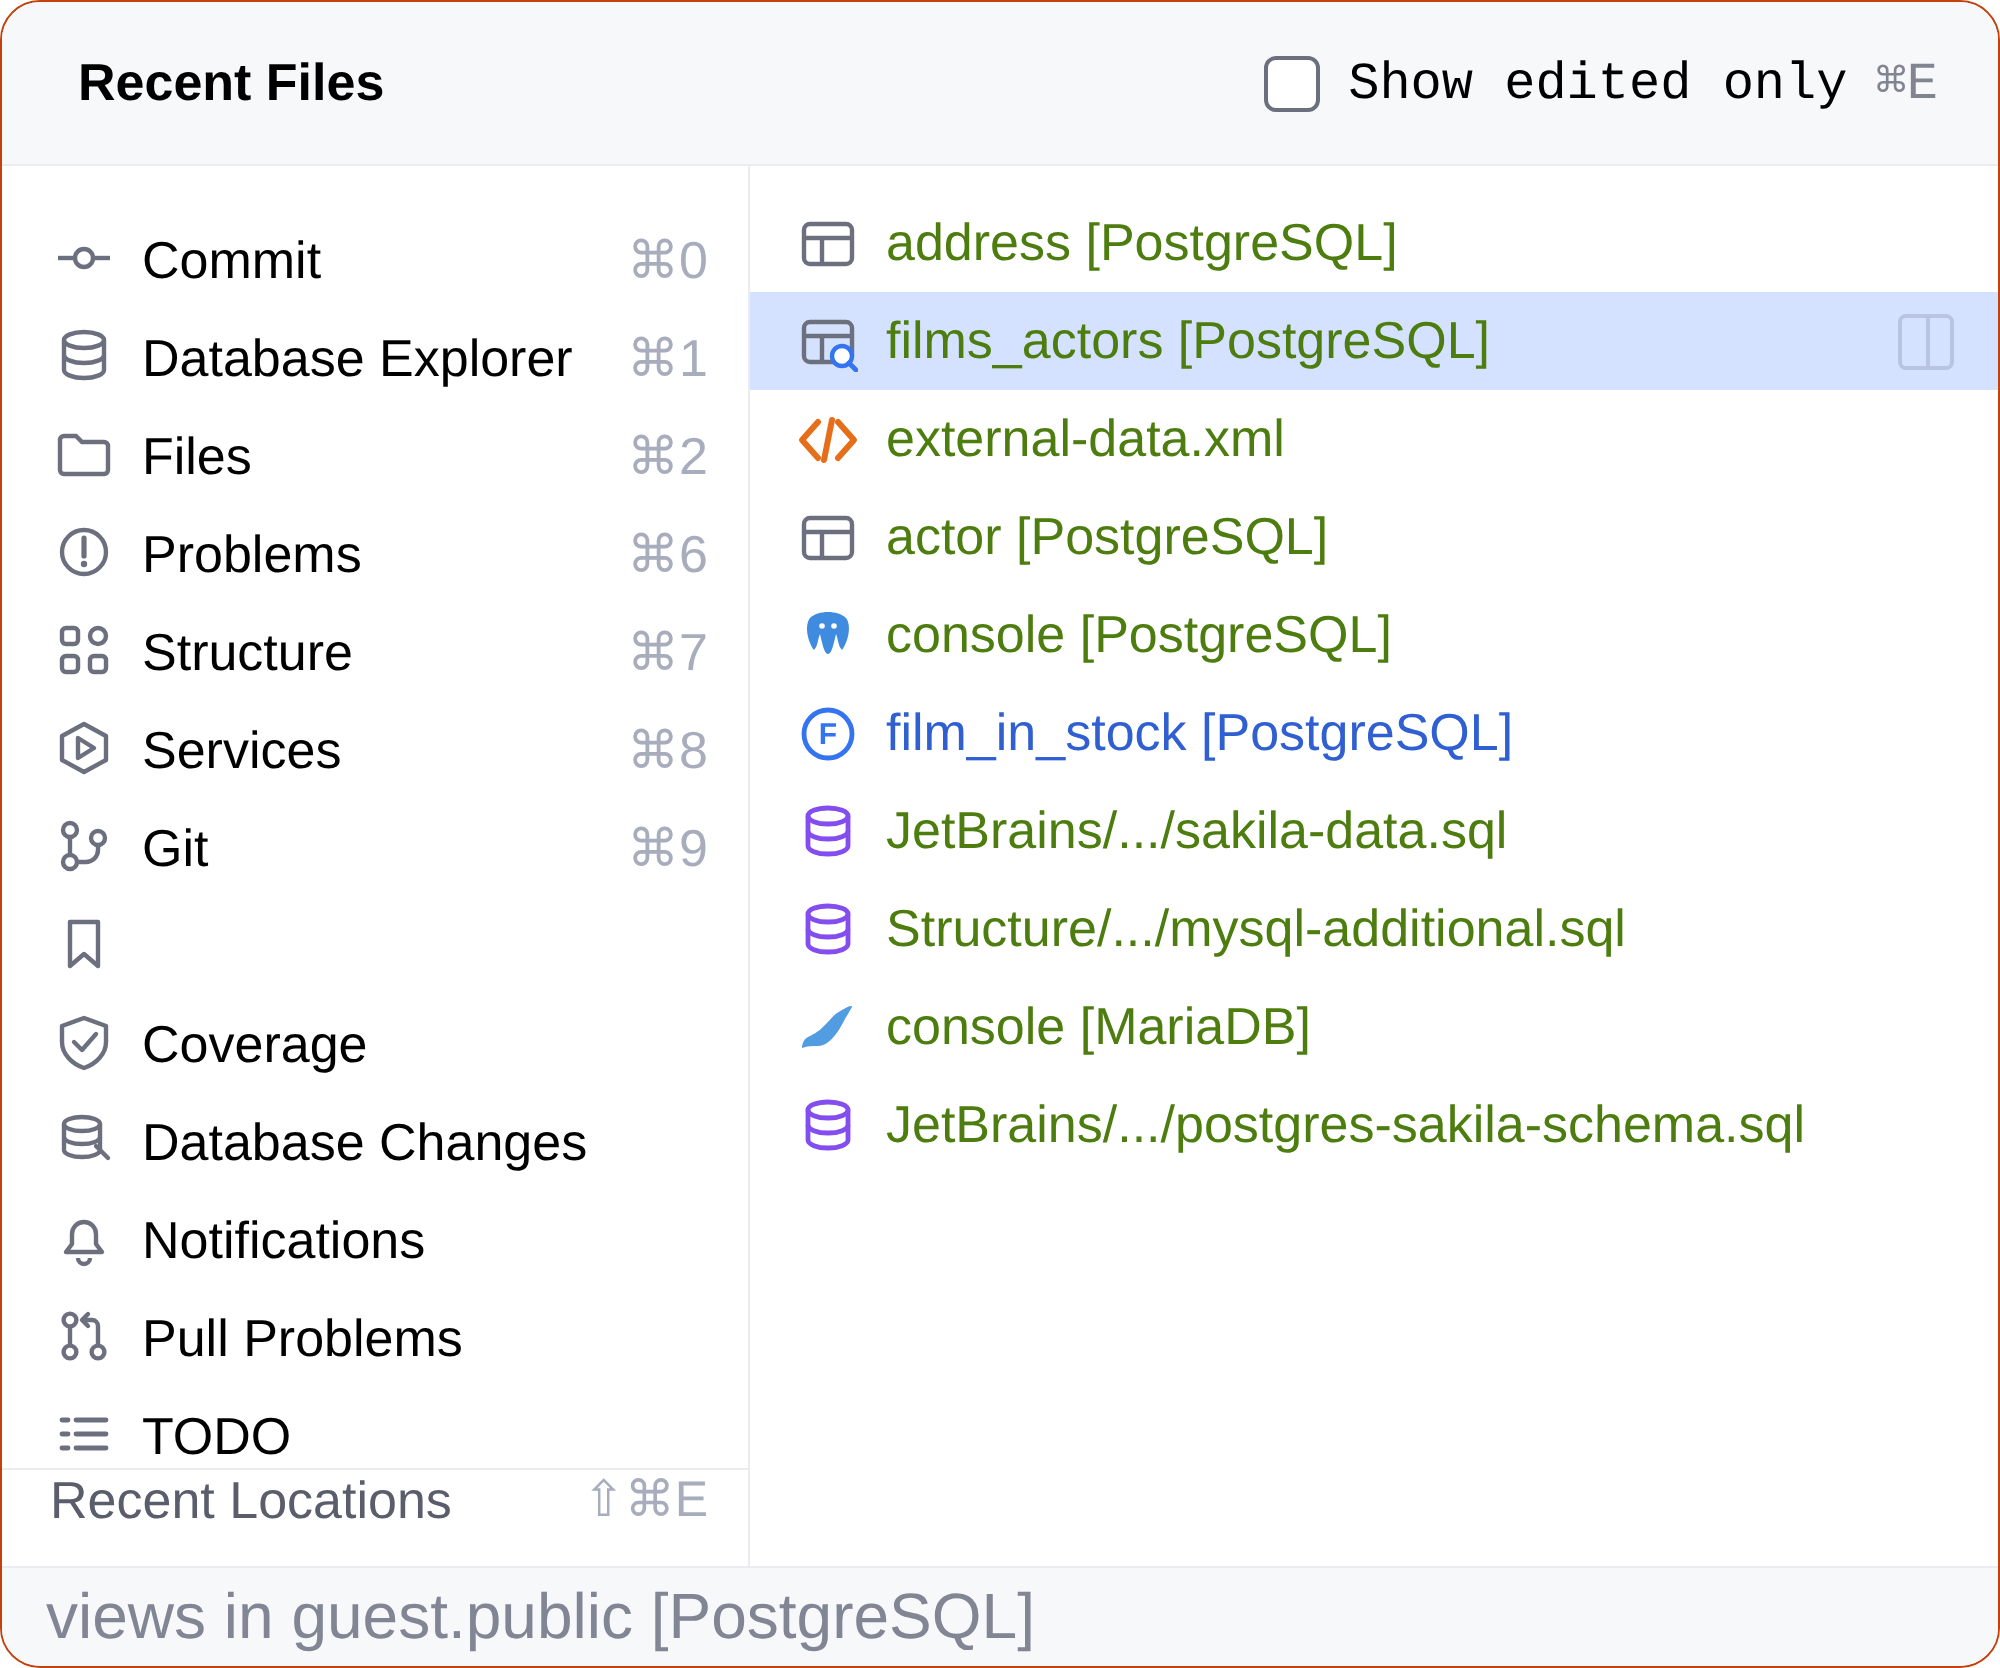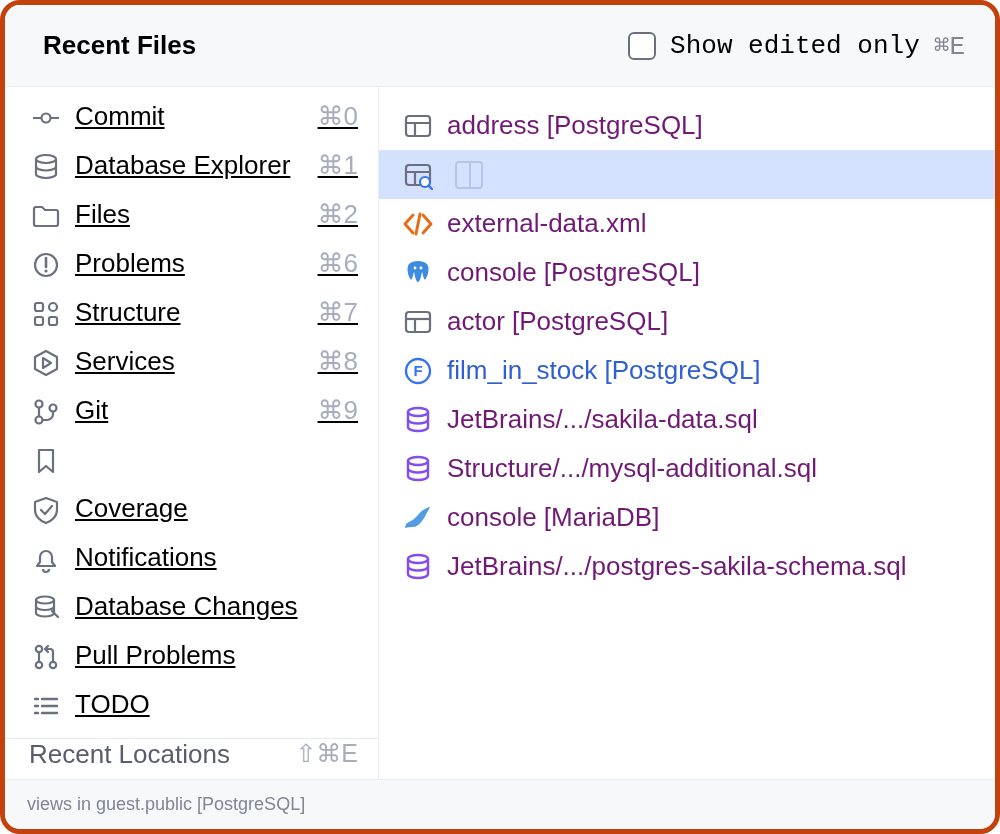--- a/index.html
+++ b/index.html
@@ -4,21 +4,21 @@
 <style>
   * { box-sizing: border-box; margin: 0; padding: 0; }
   body {
     width: 1000px; height: 834px;
     font-family: -apple-system, BlinkMacSystemFont, "Segoe UI", Helvetica, Arial, sans-serif;
     background: #fff;
     display: flex; align-items: flex-start; justify-content: flex-start;
   }
   .window {
     width: 1000px; height: 834px;
-    border: 5px solid #c2410c;
+    border: 1px solid #c2410c;
     border-radius: 20px;
     background: #fff;
     overflow: hidden;
     display: flex; flex-direction: column;
   }
   .header {
     height: 82px;
     background: #f7f8fa;
     border-bottom: 1px solid #ebecf0;
     display: flex; align-items: center;
@@ -50,27 +50,26 @@
   .sidebar {
     width: 374px;
     border-right: 1px solid #ebecf0;
     padding-top: 14px;
     display: flex; flex-direction: column;
   }
   .sb-list {
     flex: 1;
   }
   .sb-item {
-    display: flex; align-items: flex-start;
+    display: flex; align-items: flex-end;
     height: 49px;
     padding: 0 20px 0 24px;
     font-size: 26px;
     color: #000;
     cursor: pointer;
-    text-decoration: underline;
   }
   .sb-item .icon {
     width: 34px; height: 34px;
     display: inline-flex; align-items: center; justify-content: center;
     margin-right: 12px;
     flex-shrink: 0;
   }
   .sb-item .label { flex: 1; }
   .sb-item .shortcut { color: #a8adbd; font-size: 26px; }
   .sb-footer {
@@ -85,21 +84,21 @@
   .sb-footer .shortcut { color: #a8adbd; font-size: 25px; }
   .main {
     flex: 1;
     padding-top: 14px;
   }
   .file-item {
     display: flex; align-items: center;
     height: 49px;
     padding: 0 22px 0 22px;
     font-size: 26px;
-    color: #701a75;
+    color: #4d7c0f;
     cursor: pointer;
   }
   .file-item .icon {
     width: 34px; height: 34px;
     display: inline-flex; align-items: center; justify-content: center;
     margin-right: 12px;
     flex-shrink: 0;
   }
   .file-item.selected {
     background: #d4e2ff;
@@ -118,21 +117,21 @@
     content:"";
     position:absolute; top:0; bottom:0; left:50%;
     border-left: 2px solid #b9c4e3;
   }
   .footer {
     height: 50px;
     background: #f7f8fa;
     border-top: 1px solid #ebecf0;
     display: flex; align-items: center;
     padding: 0 22px;
-    font-size: 18px; color: #818594;
+    font-size: 32px; color: #818594;
   }
   svg { display: block; }
 </style>
 </head>
 <body>
 
 <div class="window">
   <div class="header">
     <div class="title">Recent Files</div>
     <div class="checkbox-row">
@@ -234,38 +233,38 @@
               <svg width="30" height="30" viewBox="0 0 30 30">
                 <path d="M15 3 L26 7 V15 C26 21 21 26 15 28 C9 26 4 21 4 15 V7 Z" fill="none" stroke="#6c707e" stroke-width="2.2" stroke-linejoin="round"></path>
                 <path d="M10 15 L14 19 L21 11" fill="none" stroke="#6c707e" stroke-width="2.2" stroke-linecap="round" stroke-linejoin="round"></path>
               </svg>
             </span>
             <span class="label">Coverage</span>
           </div>
           <div class="sb-item">
             <span class="icon">
               <svg width="30" height="30" viewBox="0 0 30 30">
-                <path d="M9 13 a6 6 0 0 1 12 0 V18 L24 22 H6 L9 18 Z" fill="none" stroke="#6c707e" stroke-width="2.2" stroke-linejoin="round"></path>
-                <path d="M12 25 a3 3 0 0 0 6 0" fill="none" stroke="#6c707e" stroke-width="2.2"></path>
-              </svg>
-            </span>
-            <span class="label">Notifications</span>
-          </div>
-          <div class="sb-item">
-            <span class="icon">
-              <svg width="30" height="30" viewBox="0 0 30 30">
                 <ellipse cx="14" cy="7" rx="9" ry="3.5" fill="none" stroke="#6c707e" stroke-width="2.2"></ellipse>
                 <path d="M5 7 V20 a9 3.5 0 0 0 18 0 V7" fill="none" stroke="#6c707e" stroke-width="2.2"></path>
                 <path d="M5 13.5 a9 3.5 0 0 0 18 0" fill="none" stroke="#6c707e" stroke-width="2.2"></path>
                 <path d="M21 18 L27 24" stroke="#6c707e" stroke-width="2.2" stroke-linecap="round"></path>
                 <path d="M27 18 L21 24" stroke="#6c707e" stroke-width="2.2" stroke-linecap="round" opacity="0"></path>
                 <path d="M20 21 L23 24 L28 18" fill="none" stroke="#6c707e" stroke-width="0"></path>
               </svg>
             </span>
             <span class="label">Database Changes</span>
+          </div>
+          <div class="sb-item">
+            <span class="icon">
+              <svg width="30" height="30" viewBox="0 0 30 30">
+                <path d="M9 13 a6 6 0 0 1 12 0 V18 L24 22 H6 L9 18 Z" fill="none" stroke="#6c707e" stroke-width="2.2" stroke-linejoin="round"></path>
+                <path d="M12 25 a3 3 0 0 0 6 0" fill="none" stroke="#6c707e" stroke-width="2.2"></path>
+              </svg>
+            </span>
+            <span class="label">Notifications</span>
           </div>
           <div class="sb-item">
             <span class="icon">
               <svg width="30" height="30" viewBox="0 0 30 30">
                 <circle cx="8" cy="7" r="3.2" fill="none" stroke="#6c707e" stroke-width="2.2"></circle>
                 <circle cx="8" cy="23" r="3.2" fill="none" stroke="#6c707e" stroke-width="2.2"></circle>
                 <circle cx="22" cy="23" r="3.2" fill="none" stroke="#6c707e" stroke-width="2.2"></circle>
                 <path d="M8 10 V20" stroke="#6c707e" stroke-width="2.2"></path>
                 <path d="M14 7 H19 a3 3 0 0 1 3 3 V20" fill="none" stroke="#6c707e" stroke-width="2.2"></path>
                 <path d="M17 4 L14 7 L17 10" fill="none" stroke="#6c707e" stroke-width="2.2" stroke-linejoin="round" stroke-linecap="round"></path>
@@ -307,51 +306,52 @@
         <div class="file-item selected">
           <span class="icon">
             <svg width="30" height="30" viewBox="0 0 30 30">
               <rect x="3" y="5" width="24" height="20" rx="3" fill="none" stroke="#6c707e" stroke-width="2.2"></rect>
               <line x1="3" y1="12" x2="27" y2="12" stroke="#6c707e" stroke-width="2.2"></line>
               <line x1="12" y1="12" x2="12" y2="25" stroke="#6c707e" stroke-width="2.2"></line>
               <circle cx="22" cy="22" r="5" fill="#fff" stroke="#3574f0" stroke-width="2.2"></circle>
               <line x1="25.5" y1="25.5" x2="29" y2="29" stroke="#3574f0" stroke-width="2.4" stroke-linecap="round"></line>
             </svg>
           </span>
+          <span class="label">films_actors [PostgreSQL]</span>
           <span class="split-icon"></span>
         </div>
         <div class="file-item">
           <span class="icon">
             <svg width="34" height="30" viewBox="0 0 34 30">
               <path d="M12 6 L4 15 L12 24" fill="none" stroke="#e66e18" stroke-width="3" stroke-linecap="round" stroke-linejoin="round"></path>
               <path d="M22 6 L30 15 L22 24" fill="none" stroke="#e66e18" stroke-width="3" stroke-linecap="round" stroke-linejoin="round"></path>
               <line x1="19" y1="5" x2="15" y2="25" stroke="#e66e18" stroke-width="3" stroke-linecap="round"></line>
             </svg>
           </span>
           <span class="label">external-data.xml</span>
         </div>
         <div class="file-item">
           <span class="icon">
             <svg width="30" height="30" viewBox="0 0 30 30">
+              <rect x="3" y="5" width="24" height="20" rx="3" fill="none" stroke="#6c707e" stroke-width="2.2"></rect>
+              <line x1="3" y1="12" x2="27" y2="12" stroke="#6c707e" stroke-width="2.2"></line>
+              <line x1="12" y1="12" x2="12" y2="25" stroke="#6c707e" stroke-width="2.2"></line>
+            </svg>
+          </span>
+          <span class="label">actor [PostgreSQL]</span>
+        </div>
+        <div class="file-item">
+          <span class="icon">
+            <svg width="30" height="30" viewBox="0 0 30 30">
               <path d="M6 6 C10 2 20 2 24 6 C27 10 25 18 22 22 C20 20 20 16 19 14 C18 18 17 24 15 24 C13 24 12 18 11 14 C10 16 10 20 8 22 C5 18 3 10 6 6 Z" fill="#3e8be0"></path>
               <circle cx="12" cy="10" r="1.4" fill="#fff"></circle>
               <circle cx="18" cy="10" r="1.4" fill="#fff"></circle>
             </svg>
           </span>
           <span class="label">console [PostgreSQL]</span>
-        </div>
-        <div class="file-item">
-          <span class="icon">
-            <svg width="30" height="30" viewBox="0 0 30 30">
-              <rect x="3" y="5" width="24" height="20" rx="3" fill="none" stroke="#6c707e" stroke-width="2.2"></rect>
-              <line x1="3" y1="12" x2="27" y2="12" stroke="#6c707e" stroke-width="2.2"></line>
-              <line x1="12" y1="12" x2="12" y2="25" stroke="#6c707e" stroke-width="2.2"></line>
-            </svg>
-          </span>
-          <span class="label">actor [PostgreSQL]</span>
         </div>
         <div class="file-item link">
           <span class="icon">
             <svg width="30" height="30" viewBox="0 0 30 30">
               <circle cx="15" cy="15" r="12" fill="none" stroke="#3574f0" stroke-width="2.4"></circle>
               <text x="15" y="20" text-anchor="middle" font-size="15" font-weight="700" fill="#3574f0" font-family="Arial">F</text>
             </svg>
           </span>
           <span class="label">film_in_stock [PostgreSQL]</span>
         </div>

